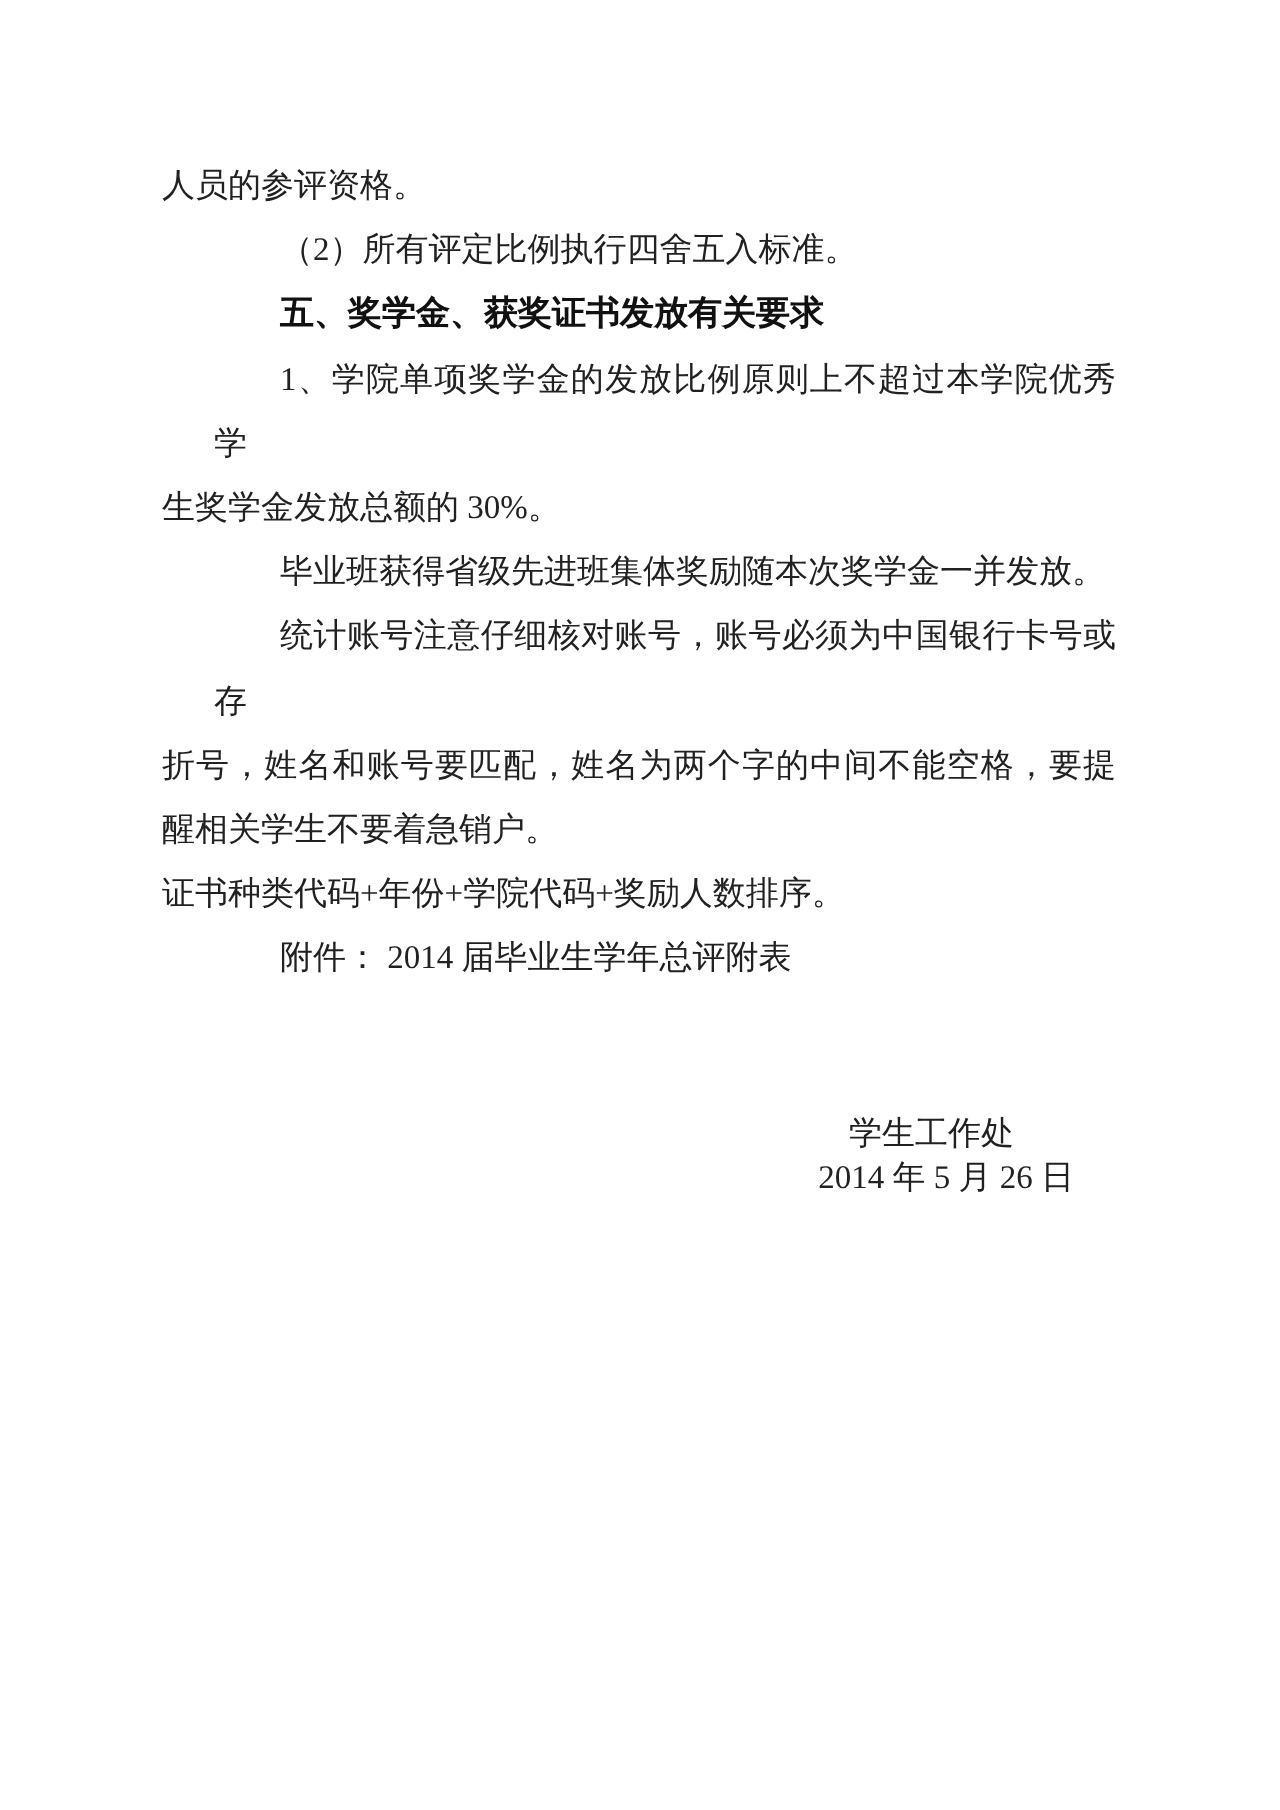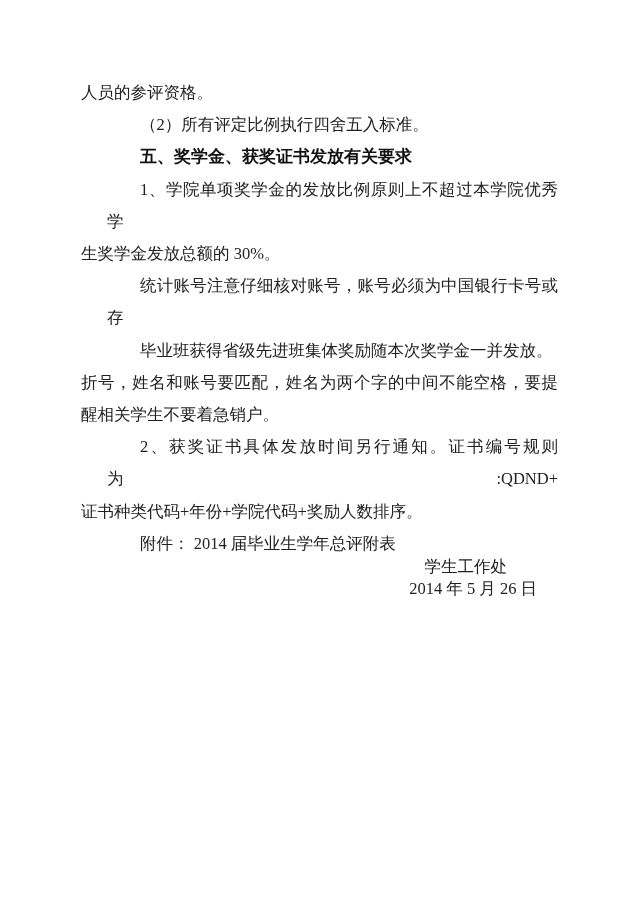--- a/index.html
+++ b/index.html
@@ -70,24 +70,23 @@
 </head>
 <body>
 
 <div class="page">
   <div class="doc-body">
       <div class="line">人员的参评资格。</div>
       <div class="line indent">（2）所有评定比例执行四舍五入标准。</div>
       <div class="line indent heading">五、奖学金、获奖证书发放有关要求</div>
       <div class="line indent fill">1、学院单项奖学金的发放比例原则上不超过本学院优秀学</div>
       <div class="line">生奖学金发放总额的 30%。</div>
+      <div class="line indent">毕业班获得省级先进班集体奖励随本次奖学金一并发放。</div>
       <div class="line indent fill">统计账号注意仔细核对账号，账号必须为中国银行卡号或存</div>
-      <div class="line indent">毕业班获得省级先进班集体奖励随本次奖学金一并发放。</div>
       <div class="line fill">折号，姓名和账号要匹配，姓名为两个字的中间不能空格，要提</div>
       <div class="line">醒相关学生不要着急销户。</div>
-      <div class="line indent fill">2、获奖证书具体发放时间另行通知。证书编号规则为:QDND+</div>
       <div class="line">证书种类代码+年份+学院代码+奖励人数排序。</div>
       <div class="line indent">附件： 2014 届毕业生学年总评附表</div>
     </div>
   <div class="sig-org">学生工作处</div>
   <div class="sig-date">2014 年 5 月 26 日</div>
   <div class="page-number">4</div>
 </div>
 
 </body></html>

